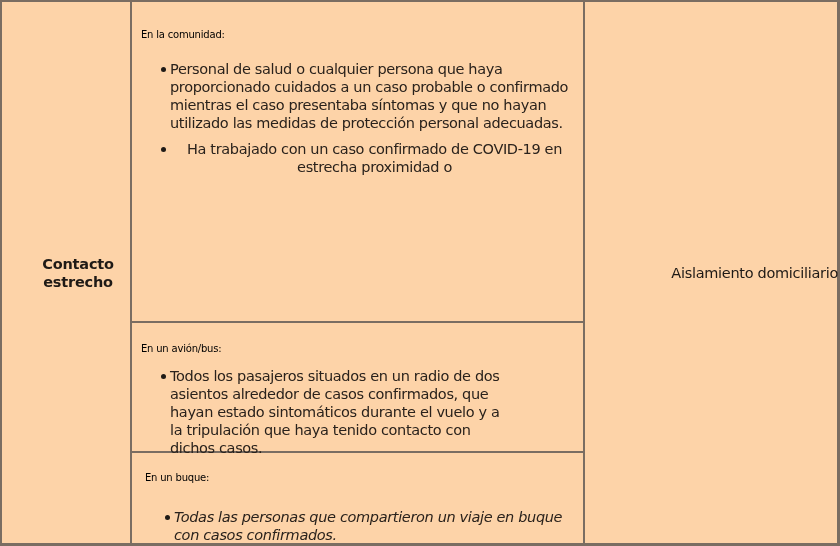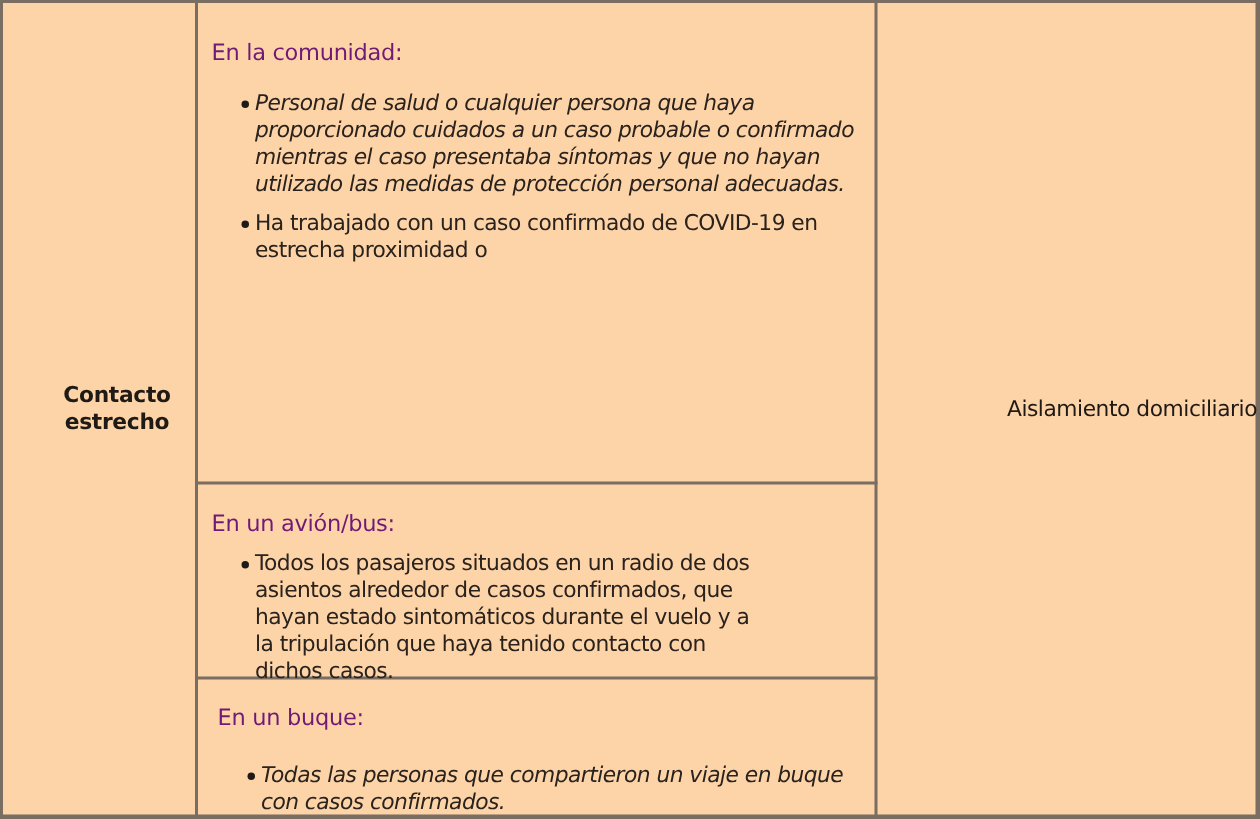--- a/index.html
+++ b/index.html
@@ -46,24 +46,24 @@
       font-size: 14.5px;
       letter-spacing: -0.3px;
     }
     .section {
       padding-left: 9px;
       padding-right: 4px;
       font-size: 14.5px;
       letter-spacing: -0.35px;
     }
     .section-title {
-      font-size: 15px;
+      font-size: 10px;
       line-height: 18px;
       letter-spacing: -0.2px;
-      color: #701a75;
+      color: #000000;
       font-weight: normal;
     }
     ul.items {
       list-style: none;
       margin: 0;
       padding: 0;
     }
     ul.items li {
       position: relative;
       padding-left: 29px;
@@ -95,22 +95,22 @@
   <div class="hline" style="left:130px;top:321px;width:455px;height:2px;"></div>
   <div class="hline" style="left:130px;top:451px;width:455px;height:2px;"></div>
 
   <div class="cell label-cell">
     <span style="display:block;width:80px;">Contacto estrecho</span>
   </div>
 
   <div class="cell section" style="left:132px;top:26px;width:451px;height:295px;">
     <div class="section-title">En la comunidad:</div>
     <ul class="items" style="margin-top:16px;">
-      <li style="margin-bottom:8px;font-style:italic;">Personal de salud o cualquier persona que haya proporcionado cuidados a un caso probable o confirmado mientras el caso presentaba síntomas y que no hayan utilizado las medidas de protección personal adecuadas.</li>
-      <li style="margin-bottom:8px;">Ha trabajado con un caso confirmado de COVID-19 en estrecha proximidad o</li>
+      <li style="margin-bottom:8px;">Personal de salud o cualquier persona que haya proporcionado cuidados a un caso probable o confirmado mientras el caso presentaba síntomas y que no hayan utilizado las medidas de protección personal adecuadas.</li>
+      <li style="margin-bottom:8px;text-align:center;">Ha trabajado con un caso confirmado de COVID-19 en estrecha proximidad o</li>
     </ul>
   </div>
 
   <div class="cell section" style="left:132px;top:340px;width:384px;height:111px;">
     <div class="section-title">En un avión/bus:</div>
     <ul class="items" style="margin-top:9px;">
       <li>Todos los pasajeros situados en un radio de dos asientos alrededor de casos confirmados, que hayan estado sintomáticos durante el vuelo y a la tripulación que haya tenido contacto con dichos casos.</li>
     </ul>
   </div>
 

